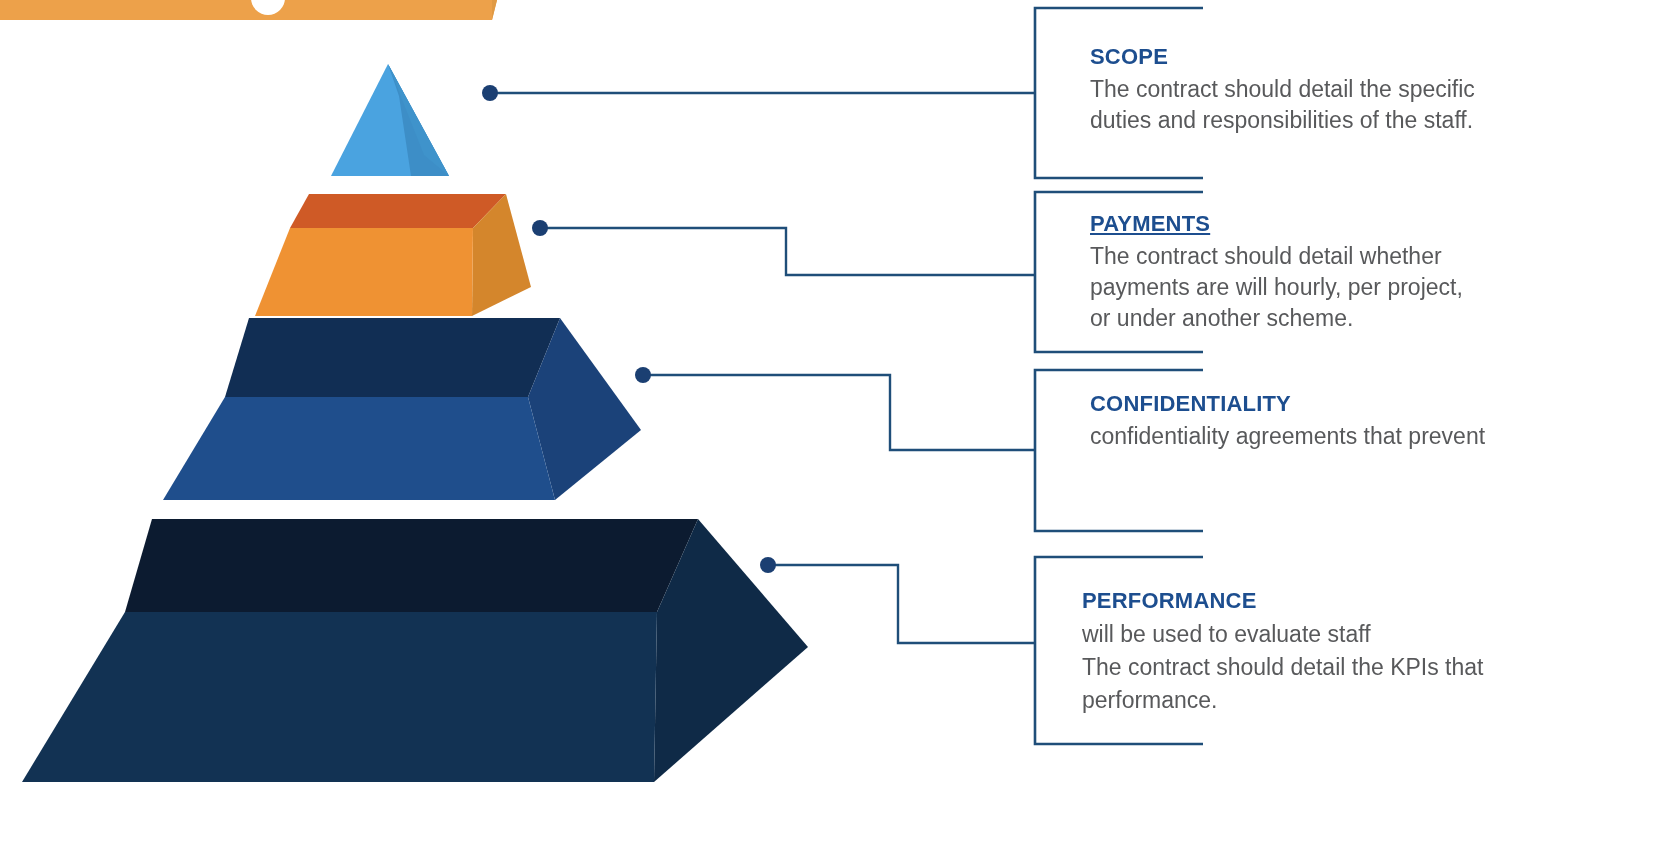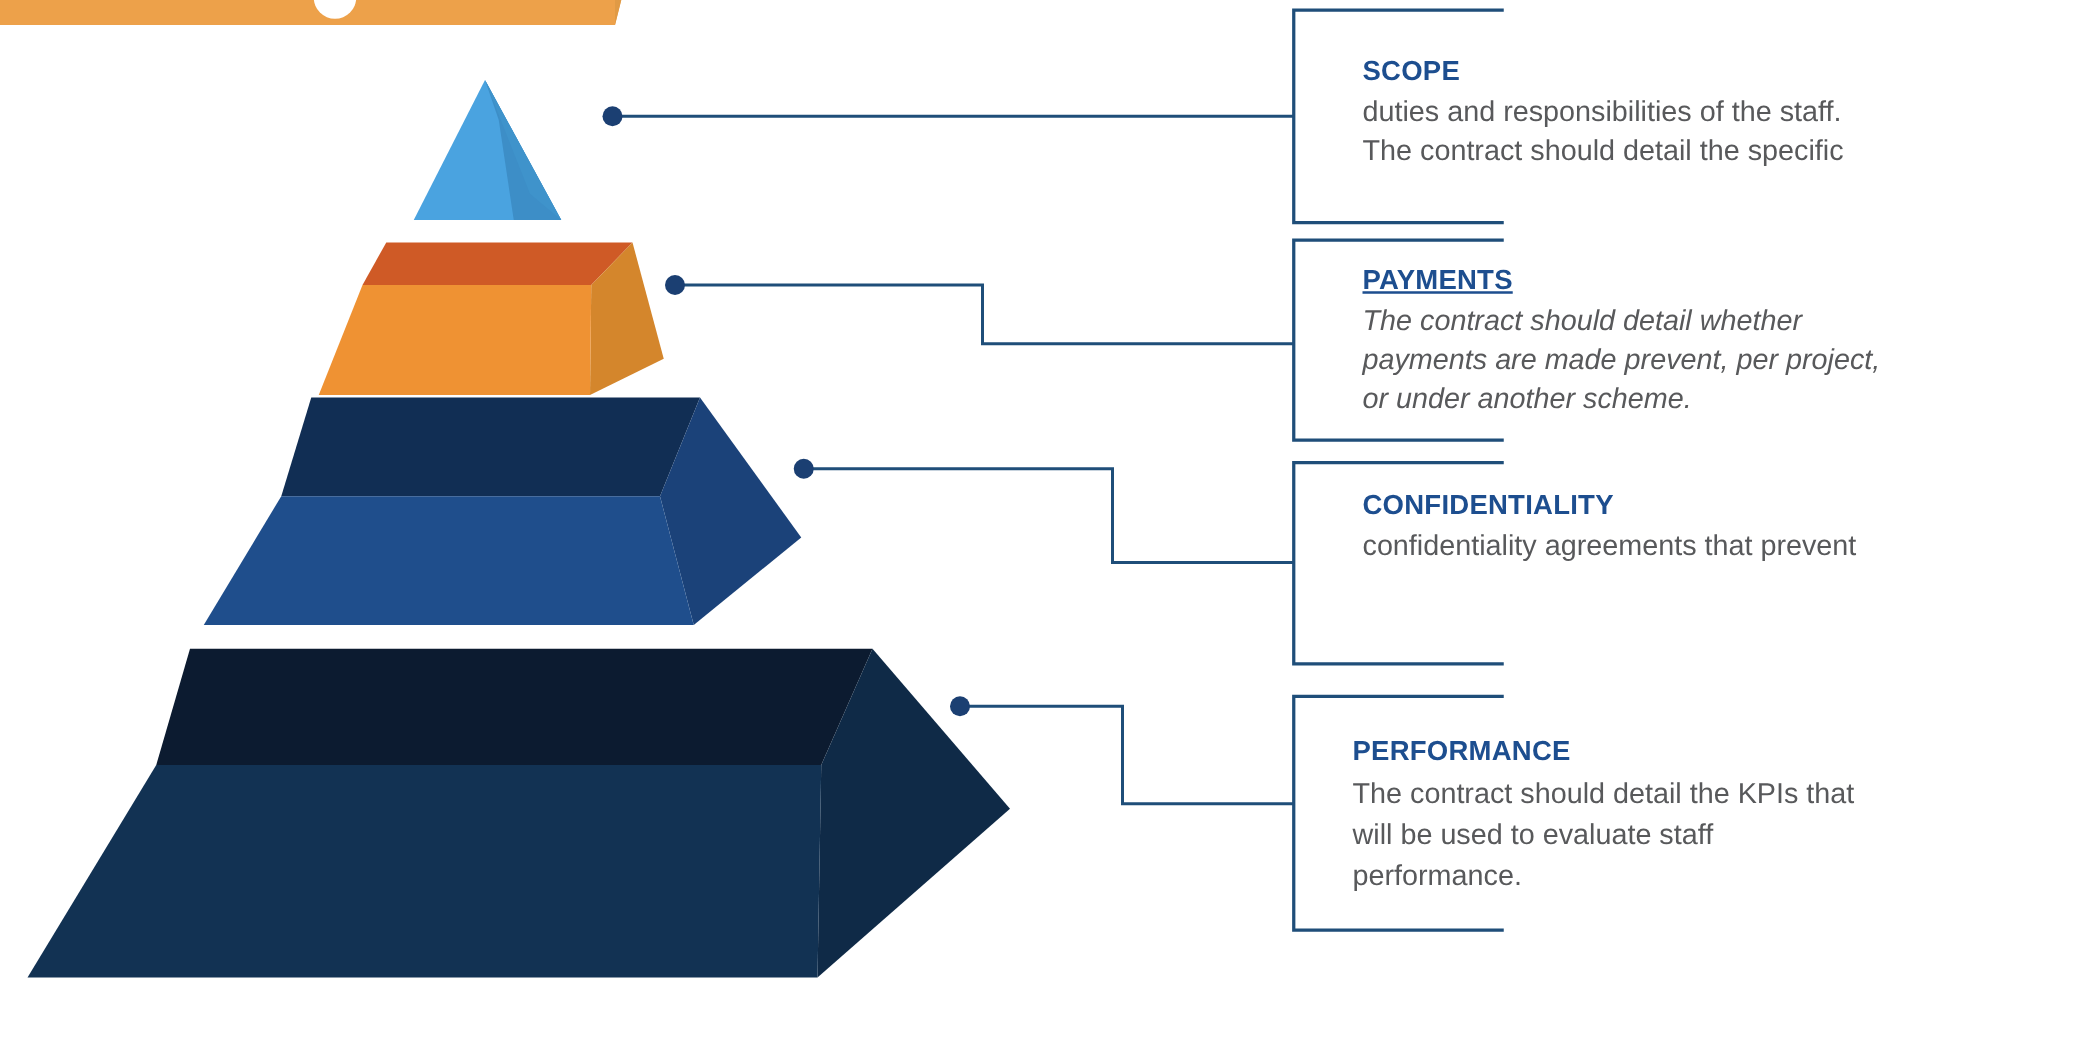--- a/index.html
+++ b/index.html
@@ -102,43 +102,43 @@
       <path d="M 1203,370 L 1035,370 L 1035,531 L 1203,531"></path>
     </g>
     <g stroke="#1f4e79" stroke-width="2.6" fill="none">
       <path d="M 1203,557 L 1035,557 L 1035,744 L 1203,744"></path>
     </g>
   </svg>
 
   <div class="panel" style="left:1090px;top:44px;width:560px;">
     <div class="title" style="left:0;top:0;">SCOPE</div>
     <div class="body" style="left:0;top:30px;">
+      <span>The contract should detail the specific</span>
       <span>duties and responsibilities of the staff.</span>
-      <span>The contract should detail the specific</span>
     </div>
   </div>
 
   <div class="panel" style="left:1090px;top:211px;width:560px;">
     <div class="title" style="left:0;top:0;text-decoration:underline;">PAYMENTS</div>
-    <div class="body" style="left:0;top:30px;font-style:italic;">
+    <div class="body" style="left:0;top:30px;">
       <span>The contract should detail whether</span>
-      <span>payments are made prevent, per project,</span>
+      <span>payments are will hourly, per project,</span>
       <span>or under another scheme.</span>
     </div>
   </div>
 
   <div class="panel" style="left:1090px;top:391px;width:560px;">
     <div class="title" style="left:0;top:0;">CONFIDENTIALITY</div>
     <div class="body" style="left:0;top:30px;">
       <span>confidentiality agreements that prevent</span>
     </div>
   </div>
 
   <div class="panel" style="left:1082px;top:588px;width:560px;">
     <div class="title" style="left:0;top:0;">PERFORMANCE</div>
     <div class="body" style="left:0;top:30px;line-height:33px;">
+      <span>will be used to evaluate staff</span>
       <span>The contract should detail the KPIs that</span>
-      <span>will be used to evaluate staff</span>
       <span>performance.</span>
     </div>
   </div>
 
 </div>
 
 </body></html>

